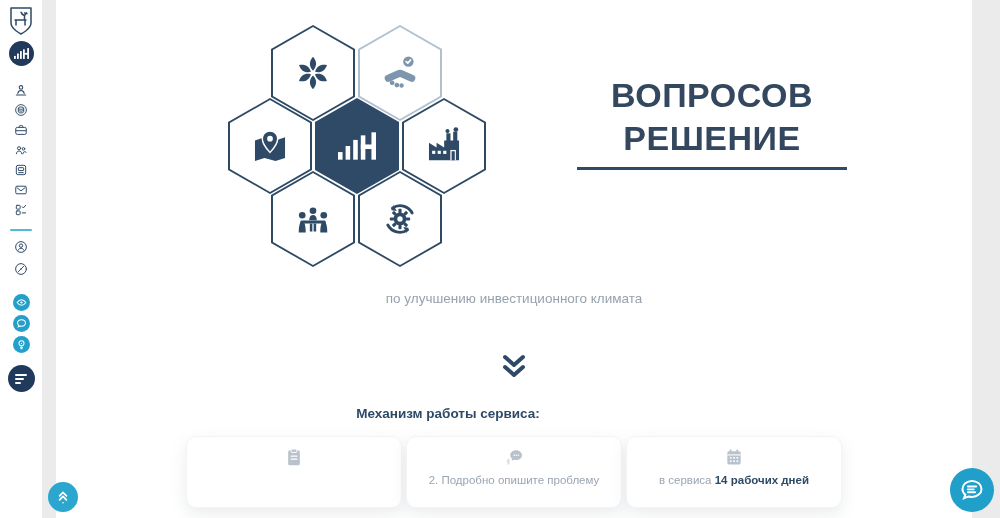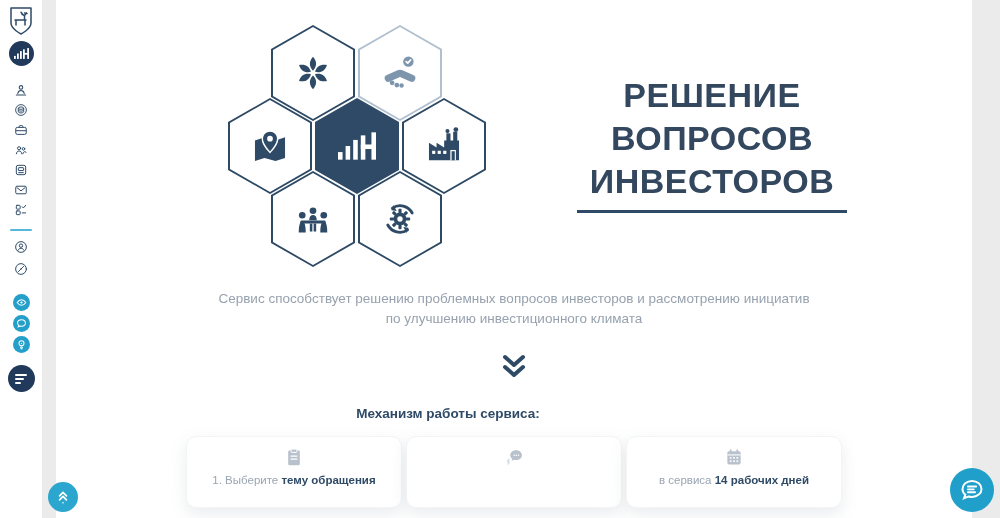--- a/index.html
+++ b/index.html
@@ -307,63 +307,59 @@
             <rect x="11" y="5.6" width="2" height="2.6" rx=".5" transform="rotate(315 12 12)"></rect>
           </g>
           <circle cx="12" cy="12" r="4.1"></circle>
             <circle cx="12" cy="12" r="1.7" fill="#fff"></circle>
         </svg>
       </div>
     </div>
   </div>
 
   <div class="hero-title">
+    <div>ВОПРОСОВ</div>
     <div>РЕШЕНИЕ</div>
-    <div>ВОПРОСОВ</div>
-    <div>ИНВЕСТОРОВ</div>
     <div class="hero-underline"></div>
   </div>
 
   <div class="hero-sub">
-    <div>Сервис способствует решению проблемных вопросов инвесторов и рассмотрению инициатив</div>
     <div>по улучшению инвестиционного климата</div>
   </div>
 
   <div class="scroll-hint">
     <svg viewBox="0 0 34 30" fill="none" stroke="currentColor" stroke-width="4" stroke-linecap="round" stroke-linejoin="round">
       <path d="M8 5 17 13 26 5"></path>
         <path d="M8 15 17 23 26 15"></path>
     </svg>
   </div>
 
   <div class="mech-heading">Механизм работы сервиса:</div>
 
   <div class="cards">
 
     <div class="card">
       <svg class="card-ic" viewBox="0 0 24 24" fill="currentColor">
         <path d="M7 4h10a2 2 0 0 1 2 2v14a2 2 0 0 1-2 2H7a2 2 0 0 1-2-2V6a2 2 0 0 1 2-2Z"></path>
         <rect x="8.5" y="2.5" width="7" height="4" rx="1.2" stroke="#fff" stroke-width="1.2"></rect>
         <path d="M8.5 11h7 M8.5 14.5h7" stroke="#fff" stroke-width="1.6" stroke-linecap="round"></path>
       </svg>
-      <div class="card-text">
-        <span>1. Выберите </span><b>тему обращения</b>
-      </div>
     </div>
 
     <div class="card">
       <svg class="card-ic" viewBox="0 0 24 24" fill="currentColor">
         <path d="M14.5 4c4 0 7 2.6 7 5.8 0 3.2-3 5.8-7 5.8-.8 0-1.6-.1-2.3-.3L9 16.5l.8-2.3c-1.4-1-2.3-2.6-2.3-4.4C7.5 6.6 10.5 4 14.5 4Z"></path>
         <path d="M6.5 13.5c-1.8.6-3 2-3 3.6 0 .9.4 1.8 1.1 2.4L4 21.5l2.6-1.1" opacity=".55"></path>
         <path d="M11.5 9.8h6 M11.5 12h4" stroke="#fff" stroke-width="1.2" stroke-linecap="round" opacity="0"></path>
         <circle cx="12.3" cy="9.8" r=".9" fill="#fff"></circle>
           <circle cx="14.8" cy="9.8" r=".9" fill="#fff"></circle>
           <circle cx="17.3" cy="9.8" r=".9" fill="#fff"></circle>
       </svg>
       <div class="card-text">
+        <div><span>2. Подробно опишите проблему</span></div>
       </div>
     </div>
 
     <div class="card">
       <svg class="card-ic" viewBox="0 0 24 24" fill="currentColor">
         <path d="M4 7a2 2 0 0 1 2-2h12a2 2 0 0 1 2 2v12a2 2 0 0 1-2 2H6a2 2 0 0 1-2-2Z"></path>
         <path d="M4 9.5h16" stroke="#fff" stroke-width="1.3"></path>
         <rect x="7" y="2.8" width="2" height="3.6" rx="1"></rect>
           <rect x="15" y="2.8" width="2" height="3.6" rx="1"></rect>
         <g fill="#fff">

